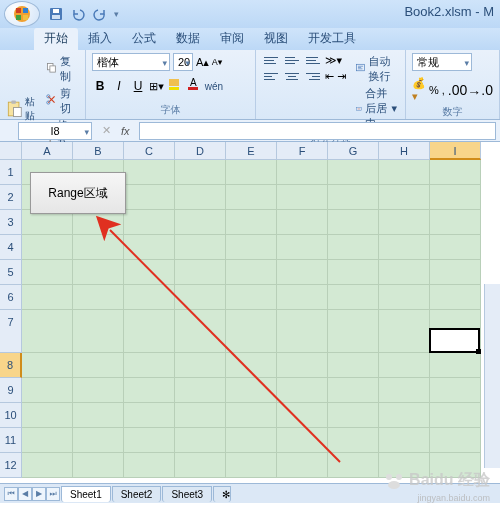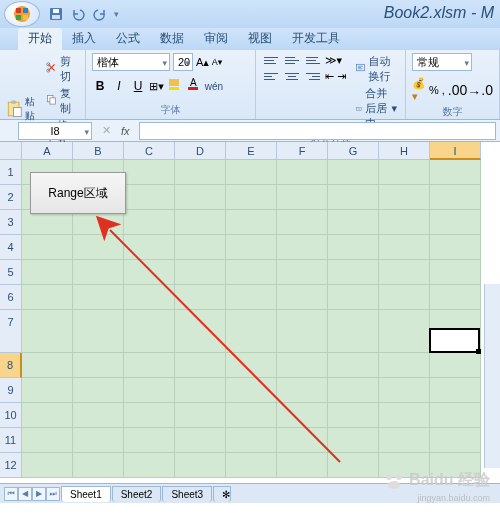--- a/index.html
+++ b/index.html
@@ -4,24 +4,24 @@
 <style>
 * { margin: 0; padding: 0; box-sizing: border-box; font-family: "Microsoft YaHei", "SimSun", Arial, sans-serif; }
 body { width: 500px; height: 517px; background: #fff; overflow: hidden; position: relative; }
 
 
 .titlebar { height: 28px; background: linear-gradient(#cfe4fa, #bcd8f6); display: flex; align-items: center; padding-left: 4px; position: relative; }
 .office-btn { width: 36px; height: 26px; border-radius: 50%; background: radial-gradient(circle at 30% 30%, #fff, #d1e3f8); border: 1px solid #9db9d8; display: flex; align-items: center; justify-content: center; }
 .office-btn svg { width: 20px; height: 20px; }
 .qat { display: flex; gap: 6px; margin-left: 8px; align-items: center; }
 .qat-icon { width: 16px; height: 16px; }
-.title-text { position: absolute; right: 6px; top: 4px; font-size: 16px; color: #2b4f7a; font-style: italic; }
-
-
-.tabbar { height: 22px; background: linear-gradient(#cfe4fa, #bcd8f6); display: flex; padding-left: 18px; font-size: 12px; }
+.title-text { position: absolute; right: 6px; top: 4px; font-size: 13px; color: #2b4f7a; }
+
+
+.tabbar { height: 22px; background: linear-gradient(#cfe4fa, #bcd8f6); display: flex; padding-left: 34px; font-size: 12px; }
 .tab { padding: 2px 10px; color: #2b4f7a; cursor: pointer; }
 .tab.active { background: #e9f1fb; border-radius: 3px 3px 0 0; color: #1a3b5c; }
 
 
 .ribbon { height: 70px; background: linear-gradient(#e9f1fb, #d9e8f8); border-bottom: 1px solid #9db9d8; display: flex; }
 .group { border-right: 1px solid #b8cde6; padding: 3px 6px 0 6px; display: flex; flex-direction: column; justify-content: space-between; }
 .group-body { flex: 1; display: flex; gap: 4px; }
 .group-label { text-align: center; font-size: 10px; color: #5a7da6; padding-bottom: 2px; }
 .big-btn { width: 34px; display: flex; flex-direction: row; align-items: center; justify-content: center; font-size: 10px; color: #2b4f7a; gap: 2px; }
 .mini-row { display: flex; gap: 3px; align-items: center; margin-bottom: 2px; }
@@ -129,32 +129,32 @@
         <svg width="22" height="24" viewBox="0 0 22 24">
             <rect x="3" y="3" width="14" height="18" fill="#f7e3a1" stroke="#c8a43a"></rect>
             <rect x="7" y="1" width="6" height="4" fill="#b8b8b8" rx="1"></rect>
             <rect x="10" y="10" width="10" height="12" fill="#fff" stroke="#888"></rect>
           </svg>
         <span>粘贴</span>
       </div>
       <div>
         <div class="mini-btn">
             <span class="mini-icon"><svg viewBox="0 0 14 14">
+                <rect x="2" y="2" width="7" height="8" fill="#fff" stroke="#888"></rect>
+                <rect x="5" y="5" width="7" height="8" fill="#fff" stroke="#888"></rect>
+              </svg></span>
+            <span>复制</span>
+          </div>
+        <div class="mini-btn">
+            <span class="mini-icon"><svg viewBox="0 0 14 14">
                 <path d="M3 3 L11 11 M11 3 L3 11" stroke="#d04020" stroke-width="1.5"></path>
                 <circle cx="3" cy="11" r="2" fill="none" stroke="#4a7ab8"></circle>
                 <circle cx="3" cy="3" r="2" fill="none" stroke="#4a7ab8"></circle>
               </svg></span>
             <span>剪切</span>
-          </div>
-        <div class="mini-btn">
-            <span class="mini-icon"><svg viewBox="0 0 14 14">
-                <rect x="2" y="2" width="7" height="8" fill="#fff" stroke="#888"></rect>
-                <rect x="5" y="5" width="7" height="8" fill="#fff" stroke="#888"></rect>
-              </svg></span>
-            <span>复制</span>
           </div>
         <div class="mini-btn">
             <span class="mini-icon"><svg viewBox="0 0 14 14">
                 <rect x="3" y="2" width="8" height="5" fill="#f0c050" stroke="#c89020"></rect>
                 <rect x="6" y="7" width="2" height="5" fill="#888"></rect>
               </svg></span>
             <span>格式刷</span>
           </div>
       </div>
     </div>

